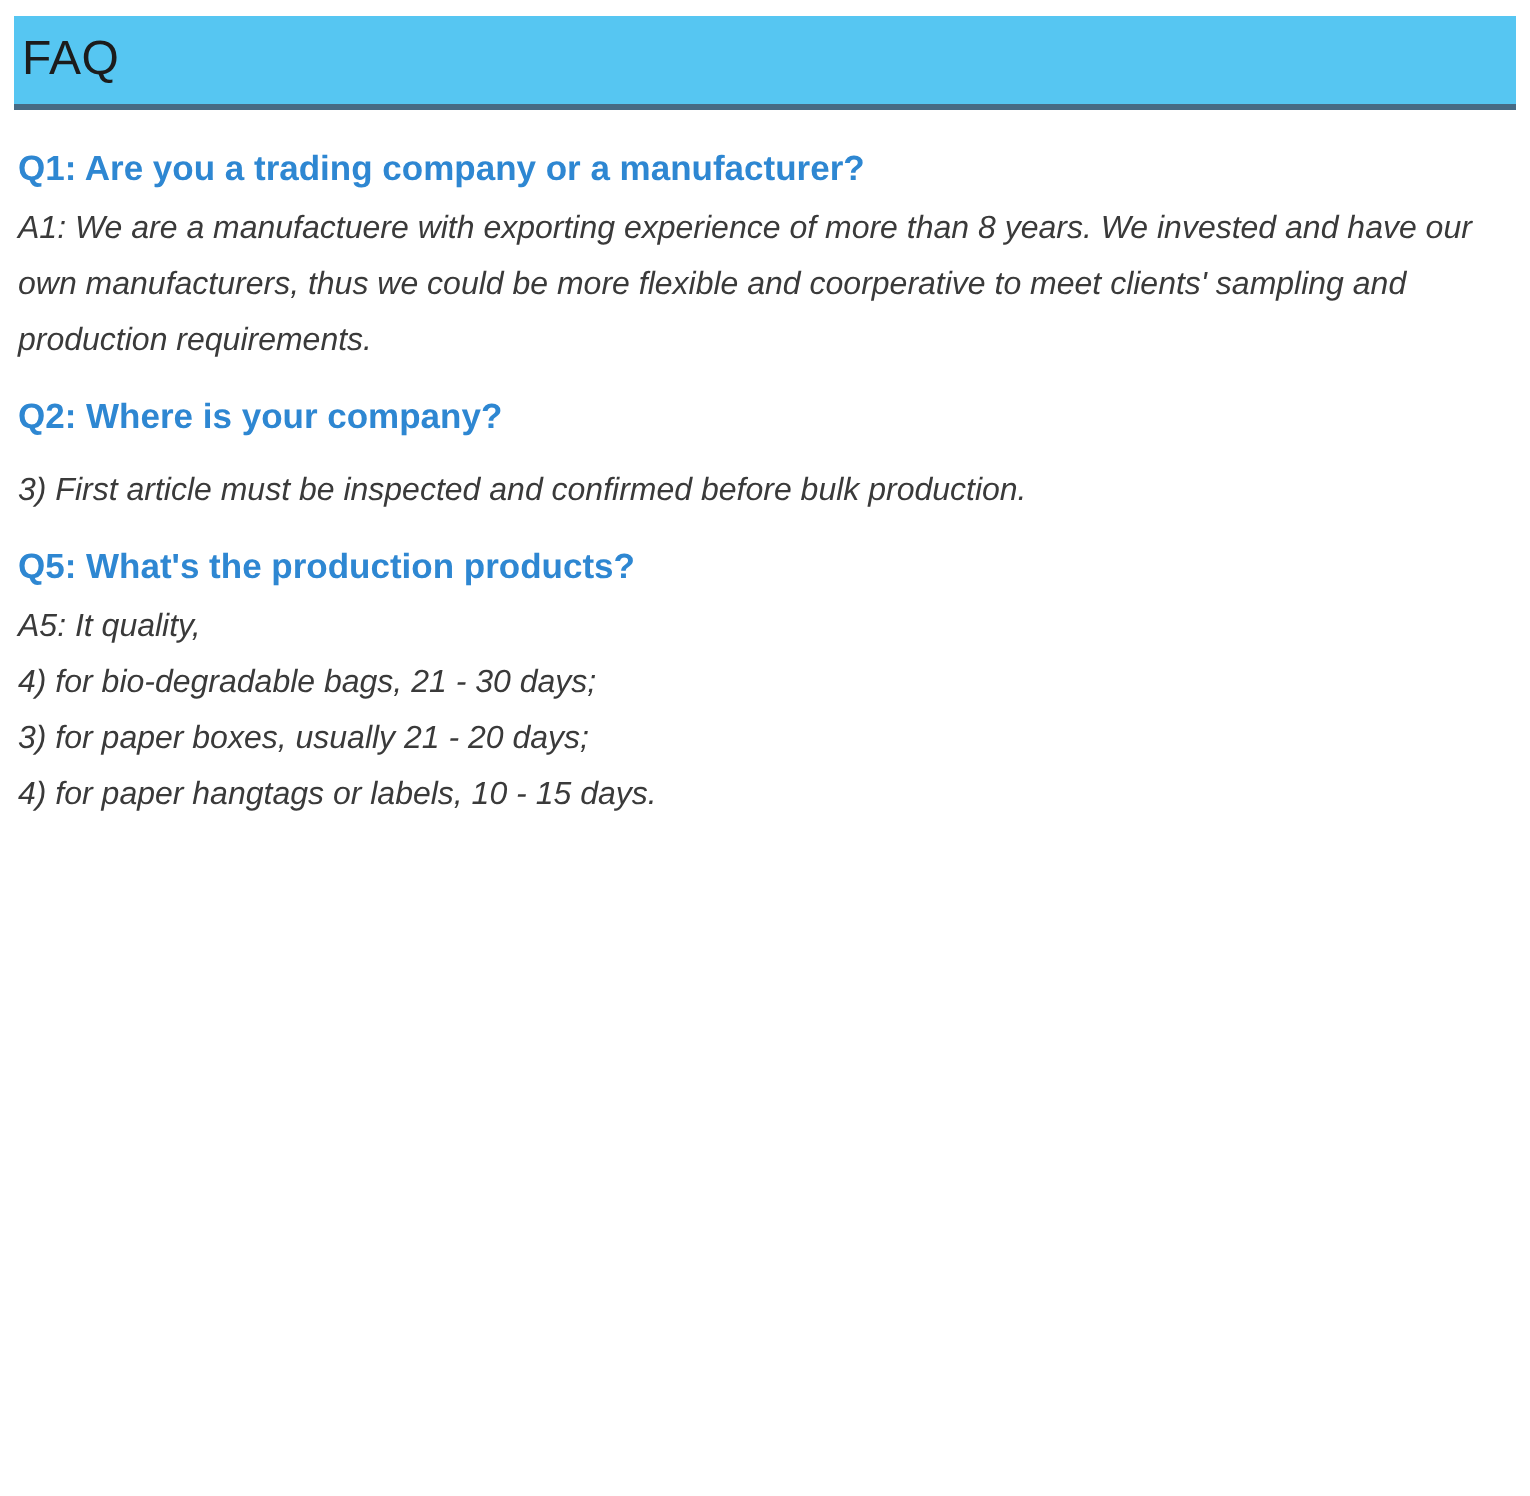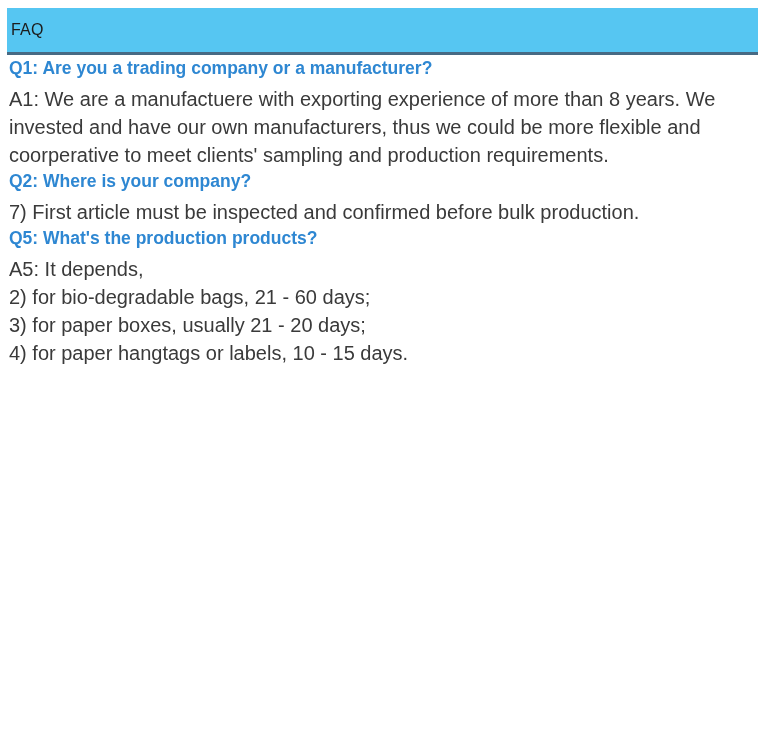--- a/index.html
+++ b/index.html
@@ -24,47 +24,48 @@
   .faq-header-bar {
     margin: 8px 7px 0 7px;
     height: 47px;
     background: var(--header-bg);
     border-bottom: 3px solid var(--header-border);
     display: flex;
     align-items: center;
     padding-left: 4px;
   }
   .faq-header-title {
-    font-size: 16px;
+    font-size: 24px;
     font-weight: 400;
     color: var(--header-text);
     letter-spacing: 0.2px;
   }
   .content {
     padding: 0 8px 14px 9px;
   }
   .faq-section {
-    margin-top: 2px;
+    margin-top: 13px;
   }
   .faq-section:first-child {
-    margin-top: 3px;
+    margin-top: 19px;
   }
   .faq-question {
     color: var(--question-color);
     font-size: 17.5px;
     line-height: 21px;
     font-weight: 700;
     margin: 0 0 6px 0;
   }
   .faq-answer-line {
     color: var(--body-text);
-    font-size: 20px;
+    font-size: 16px;
     line-height: 28px;
     margin: 0;
     font-weight: 400;
+    font-style: italic;
   }
 </style>
 </head>
 <body>
 
 <div class="page">
 
   <div class="faq-header-bar">
     <span class="faq-header-title">FAQ</span>
   </div>
@@ -77,25 +78,25 @@
     </div>
 
     <div class="faq-section">
       <h2 class="faq-question">Q2: Where is your company?</h2>
     </div>
 
     <div class="faq-section">
     </div>
 
     <div class="faq-section">
-      <p class="faq-answer-line">7) First article must be inspected and confirmed before bulk production.</p>
+      <p class="faq-answer-line">3) First article must be inspected and confirmed before bulk production.</p>
     </div>
 
     <div class="faq-section">
       <h2 class="faq-question">Q5: What's the production products?</h2>
-      <p class="faq-answer-line">A5: It depends,</p>
-      <p class="faq-answer-line">2) for bio-degradable bags, 21 - 60 days;</p>
+      <p class="faq-answer-line">A5: It quality,</p>
+      <p class="faq-answer-line">4) for bio-degradable bags, 21 - 30 days;</p>
       <p class="faq-answer-line">3) for paper boxes, usually 21 - 20 days;</p>
       <p class="faq-answer-line">4) for paper hangtags or labels, 10 - 15 days.</p>
     </div>
 
   </div>
 </div>
 
 </body></html>

